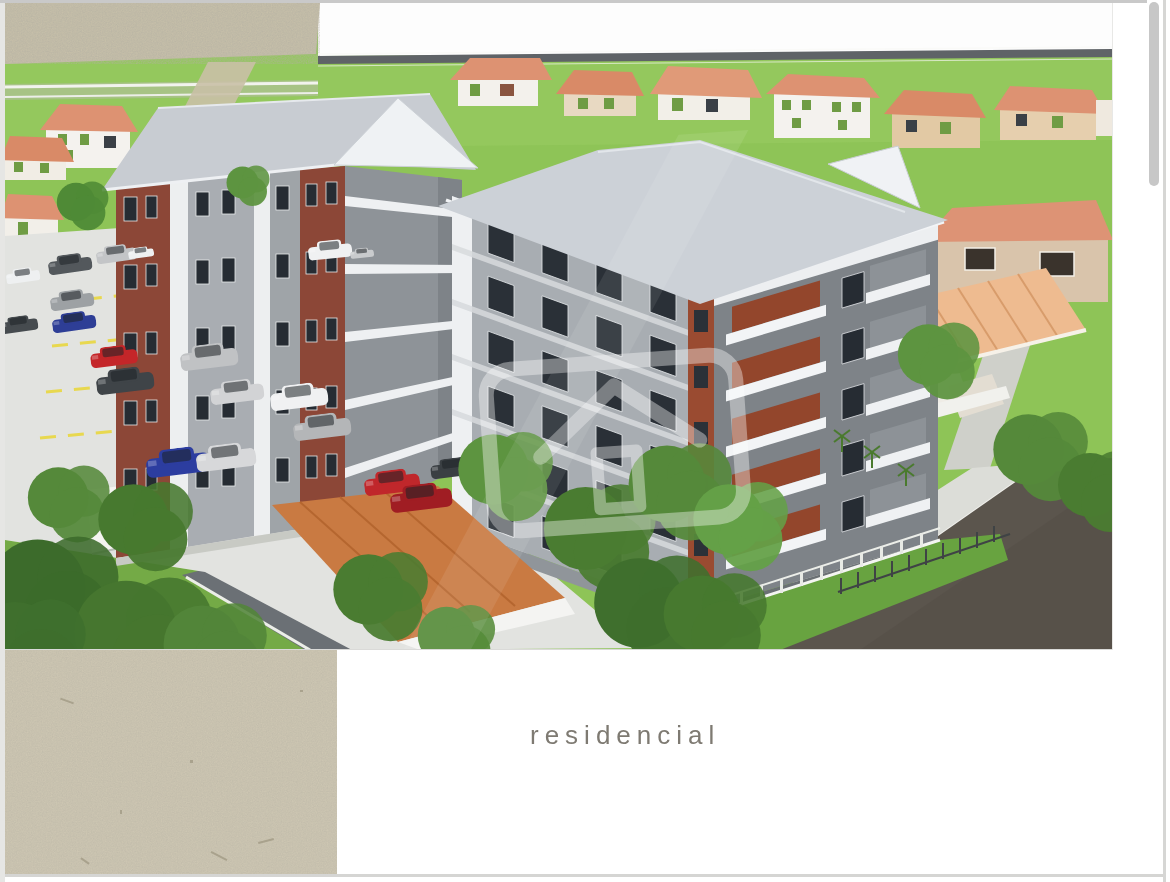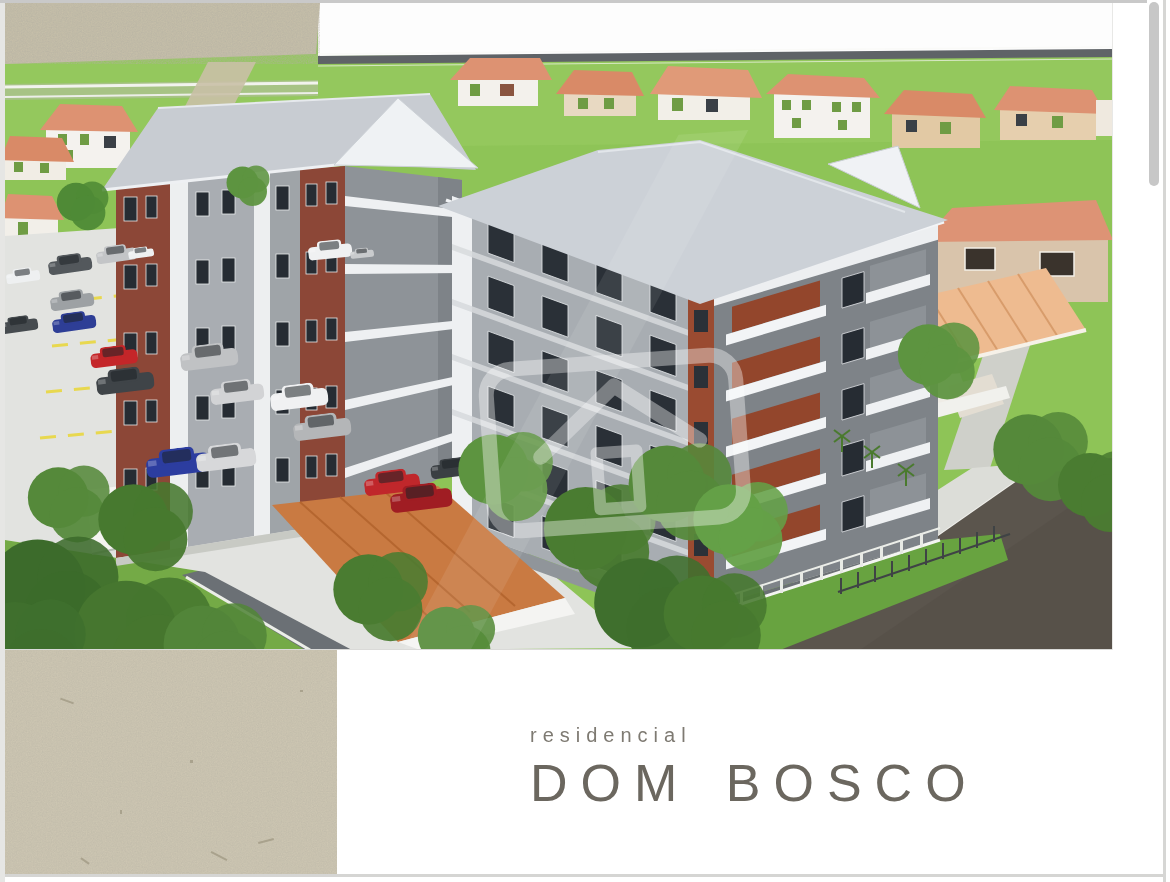--- a/index.html
+++ b/index.html
@@ -1,20 +1,20 @@
 <!DOCTYPE html>
 <html><head>
 <meta charset="utf-8">
 <style>
   html,body{margin:0;padding:0;background:#ffffff;}
   .stage{position:relative;width:1170px;height:882px;background:#ffffff;overflow:hidden;
          font-family:"Liberation Sans", sans-serif;}
   .art{position:absolute;left:0;top:0;width:1170px;height:882px;display:block;}
   .brand{position:absolute;left:530px;top:720px;color:#6b675f;}
-  .brand-sub{font-size:20px;line-height:30px;letter-spacing:6px;color:#7e7a72;}
+  .brand-sub{font-size:26px;line-height:30px;letter-spacing:6px;color:#7e7a72;}
   .brand-main{font-size:52px;line-height:54px;letter-spacing:13px;word-spacing:8px;
               margin-top:6px;color:#6b675f;font-weight:400;}
   .sb-track{position:absolute;left:1146px;top:0;width:14px;height:882px;background:transparent;}
   .sb-thumb{position:absolute;left:3px;top:2px;width:10px;height:184px;background:#c7c7c7;border-radius:6px;}
 </style>
 </head>
 <body>
 
 <div class="stage">
 
@@ -470,20 +470,19 @@
   <g>
     <rect x="0" y="0" width="5" height="882" fill="#e6e6e4"></rect>
     <rect x="0" y="0" width="1147" height="3" fill="#c9c9c9"></rect>
     <rect x="1163" y="0" width="3" height="882" fill="#d6d6d4"></rect>
     <rect x="5" y="874" width="1158" height="3" fill="#d5d5d3"></rect>
   </g>
 </svg>
 
 <div class="brand">
   <div class="brand-sub">residencial</div>
-  <div class="brand-main">DOM BOSCO</div>
 </div>
 
 <div class="sb-track">
   <div class="sb-thumb"></div>
 </div>
 
 </div>
 
 </body></html>

